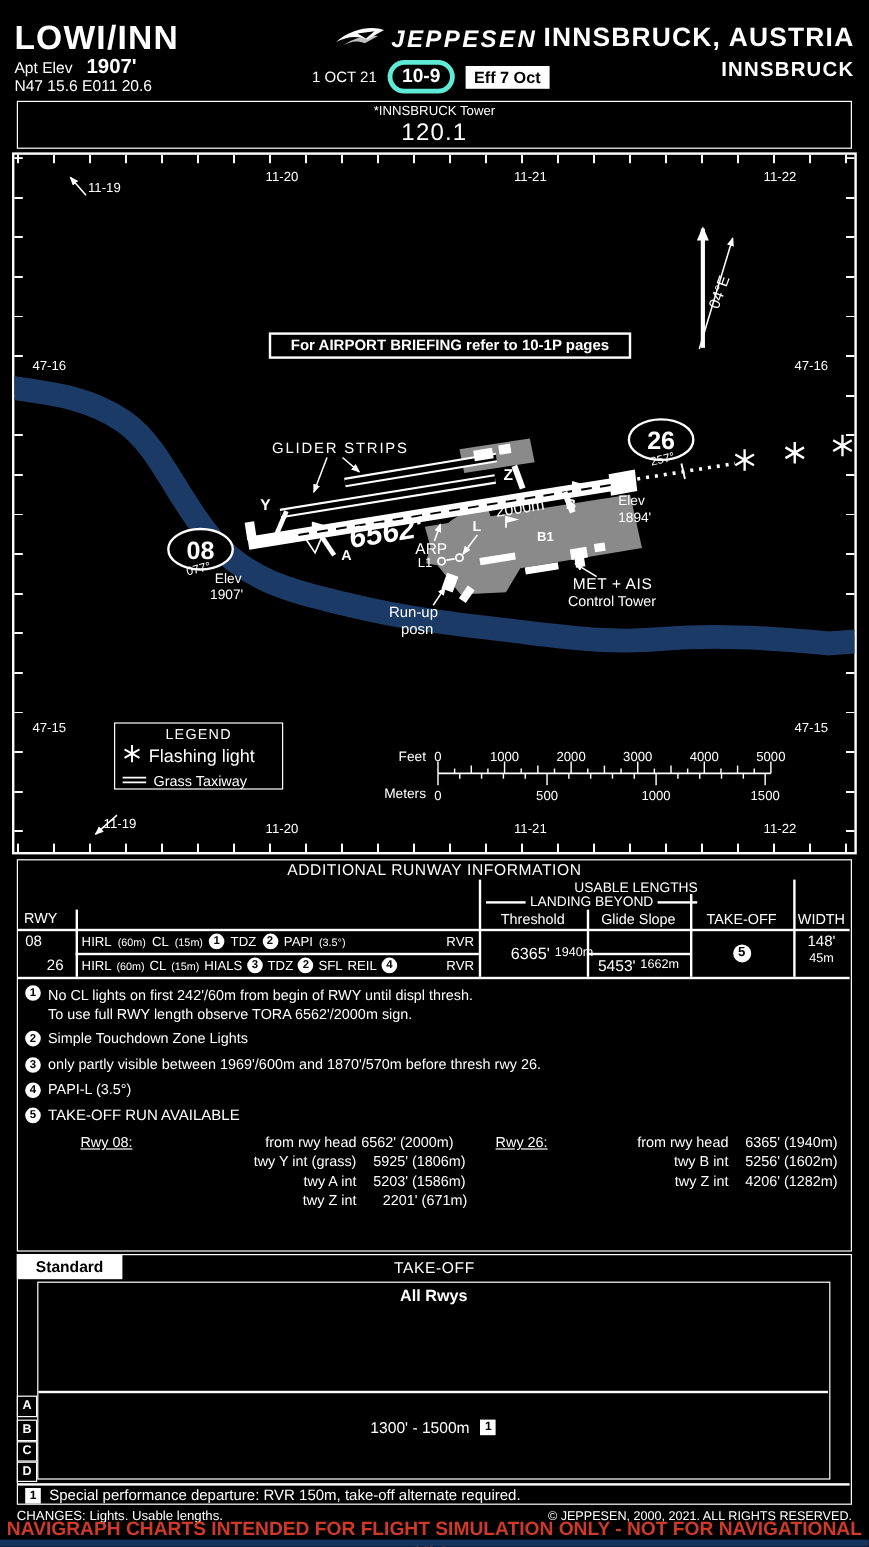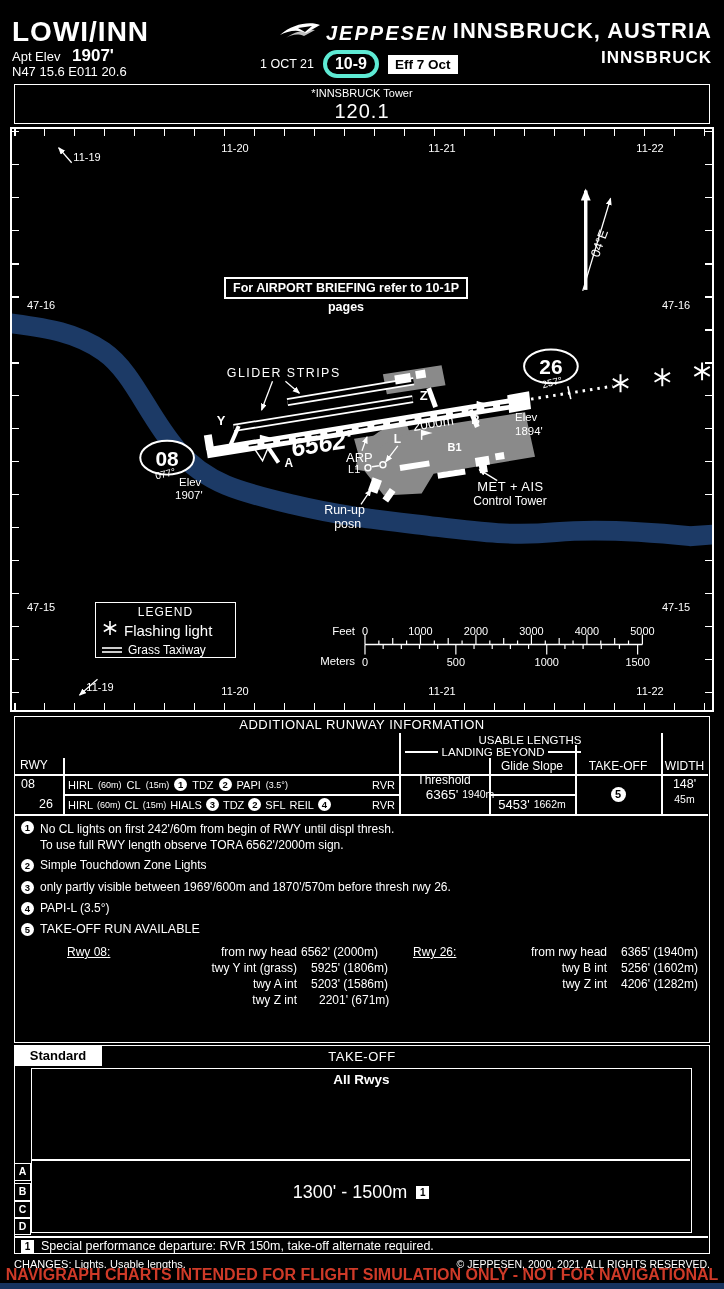--- a/index.html
+++ b/index.html
@@ -258,21 +258,21 @@
       <text x="522.4" y="509" text-anchor="middle" font-size="11">3000</text>
       <text x="578.2" y="509" text-anchor="middle" font-size="11">4000</text>
       <text x="634" y="509" text-anchor="middle" font-size="11">5000</text>
       <text x="355" y="541" text-anchor="middle" font-size="11">0</text>
       <text x="446.4" y="541" text-anchor="middle" font-size="11">500</text>
       <text x="537.8" y="541" text-anchor="middle" font-size="11">1000</text>
       <text x="629.2" y="541" text-anchor="middle" font-size="11">1500</text>
     </g>
   </svg>
 
-  <div class="abs ctr b" style="left:212px;top:148px;width:244px;height:22px;border:2px solid #fff;font-size:12.5px;line-height:19px;background:#000;">For AIRPORT BRIEFING refer to 10-1P pages</div>
+  <div class="abs ctr b" style="left:212px;top:148px;width:302px;height:22px;border:2px solid #fff;font-size:12.5px;line-height:19px;background:#000;">For AIRPORT BRIEFING refer to 10-1P pages</div>
 
   <div class="lonlab" style="left:53px;top:22px;">11-19</div>
   <div class="lonlab" style="left:201px;top:13px;">11-20</div>
   <div class="lonlab" style="left:408px;top:13px;">11-21</div>
   <div class="lonlab" style="left:616px;top:13px;">11-22</div>
   <div class="lonlab" style="left:66px;top:552px;">11-19</div>
   <div class="lonlab" style="left:201px;top:556px;">11-20</div>
   <div class="lonlab" style="left:408px;top:556px;">11-21</div>
   <div class="lonlab" style="left:616px;top:556px;">11-22</div>
   <div class="latlab" style="left:15px;top:170px;">47-16</div>
@@ -316,21 +316,21 @@
   <div class="hline" style="left:474px;top:77px;width:86px;"></div>
   <div class="hline" style="left:0;top:97px;width:693px;height:2px;"></div>
 
   <div class="abs ctr" style="left:384px;top:17px;width:262px;font-size:11.5px;">USABLE LENGTHS</div>
   <div class="abs" style="left:390px;top:29px;width:176px;display:flex;align-items:center;gap:4px;">
     <span style="flex:1;height:1.5px;background:#fff;"></span>
     <span style="font-size:11.5px;white-space:nowrap;">LANDING BEYOND</span>
     <span style="flex:1;height:1.5px;background:#fff;"></span>
   </div>
   <div class="abs" style="left:5px;top:41px;font-size:12px;">RWY</div>
-  <div class="abs ctr" style="left:384px;top:56px;width:90px;font-size:12px;">Threshold</div>
+  <div class="abs ctr" style="left:384px;top:42px;width:90px;font-size:12px;">Threshold</div>
   <div class="abs ctr" style="left:474px;top:42px;width:86px;font-size:12px;">Glide Slope</div>
   <div class="abs ctr" style="left:560px;top:42px;width:86px;font-size:12px;">TAKE-OFF</div>
   <div class="abs ctr" style="left:646px;top:42px;width:47px;font-size:12px;">WIDTH</div>
 
   <div class="abs" style="left:6px;top:60px;font-size:12.5px;">08</div>
   <div class="abs" style="left:24px;top:80px;font-size:12.5px;">26</div>
 
   <div class="abs lightsrow" style="left:53px;top:59px;width:327px;height:17px;">
     <span>HIRL</span>
       <span class="sm">(60m)</span>
@@ -427,21 +427,21 @@
 
 <div class="abs" style="left:14px;top:1045px;width:696px;height:209px;border:1.5px solid #fff;">
   <div class="abs" style="left:-1px;top:-1px;width:88px;height:21px;background:#fff;color:#000;font-weight:bold;font-size:13px;
               display:flex;align-items:center;justify-content:center;">Standard</div>
   <div class="ctr" style="font-size:13px;margin-top:3px;letter-spacing:0.5px;">TAKE-OFF</div>
 
   <div class="abs" style="left:16px;top:22px;width:661px;height:165px;border:1.5px solid #fff;">
     <div class="ctr b" style="font-size:13.5px;margin-top:3px;">All Rwys</div>
     <div class="hline" style="left:0;top:90px;width:658px;"></div>
     <div class="abs" style="left:0;top:113px;width:658px;display:flex;align-items:center;justify-content:center;gap:9px;">
-      <span style="font-size:18px;">1300' - 1500m</span>
+      <span style="font-size:13px;">1300' - 1500m</span>
       <span class="sqr">1</span>
     </div>
   </div>
 
   <div class="abs ctr b" style="left:-1px;top:117px;width:17px;height:18px;border:1.5px solid #fff;font-size:10.5px;line-height:15px;">A</div>
   <div class="abs ctr b" style="left:-1px;top:137px;width:17px;height:18px;border:1.5px solid #fff;font-size:10.5px;line-height:15px;">B</div>
   <div class="abs ctr b" style="left:-1px;top:155px;width:17px;height:17px;border:1.5px solid #fff;font-size:10.5px;line-height:14px;">C</div>
   <div class="abs ctr b" style="left:-1px;top:172px;width:17px;height:17px;border:1.5px solid #fff;font-size:10.5px;line-height:14px;">D</div>
 
   <div class="hline" style="left:0;top:190px;width:693px;"></div>

